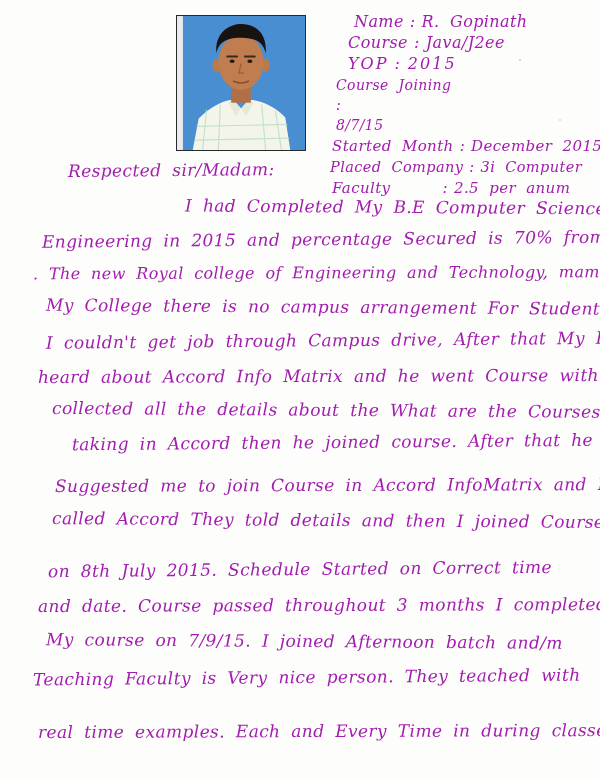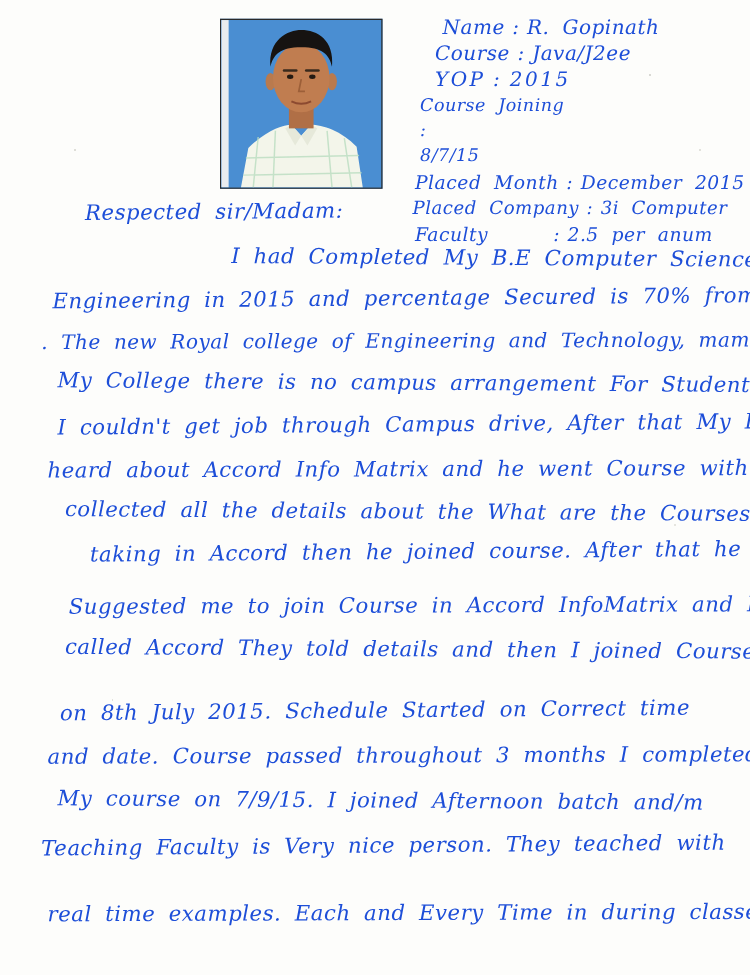--- a/index.html
+++ b/index.html
@@ -7,21 +7,21 @@
     width:600px;height:780px;
     background:#f3f3f1;
     font-family:"DejaVu Serif", serif;
     overflow:hidden;
   }
   .page{
     position:relative;
     width:600px;height:780px;
     background:#fdfdfb;
     overflow:hidden;
-    color:#1d4ed8;
+    color:#a21caf;
   }
   
   .page::before{
     content:"";
     position:absolute;inset:0;
     background:
       radial-gradient(circle 2px at 520px 60px, #d9d9d4 60%, transparent 61%),
       radial-gradient(circle 2px at 560px 120px, #e2e2dc 60%, transparent 61%),
       radial-gradient(circle 1px at 60px 120px, #dedeD8 60%, transparent 61%),
       radial-gradient(circle 2px at 540px 420px, #e5e5df 60%, transparent 61%),
@@ -144,21 +144,21 @@
       <span>YOP</span>
       <span class="sep">:</span>
       <span>2015</span>
     </div>
     <div class="field f3">
       <span>Course Joining</span>
       <span class="sep">:</span>
       <span>8/7/15</span>
     </div>
     <div class="field f4">
-      <span>Placed Month</span>
+      <span>Started Month</span>
       <span class="sep">:</span>
       <span>December 2015</span>
     </div>
     <div class="field f5">
       <span>Placed Company</span>
       <span class="sep">:</span>
       <span>3i Computer</span>
     </div>
     <div class="field f6">
       <span>Faculty</span>

